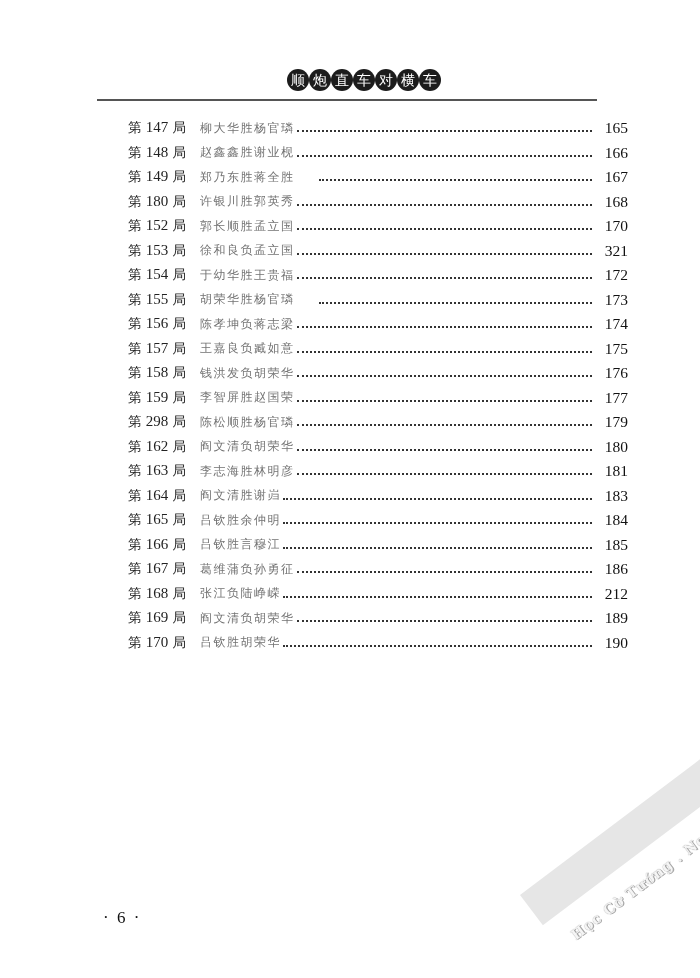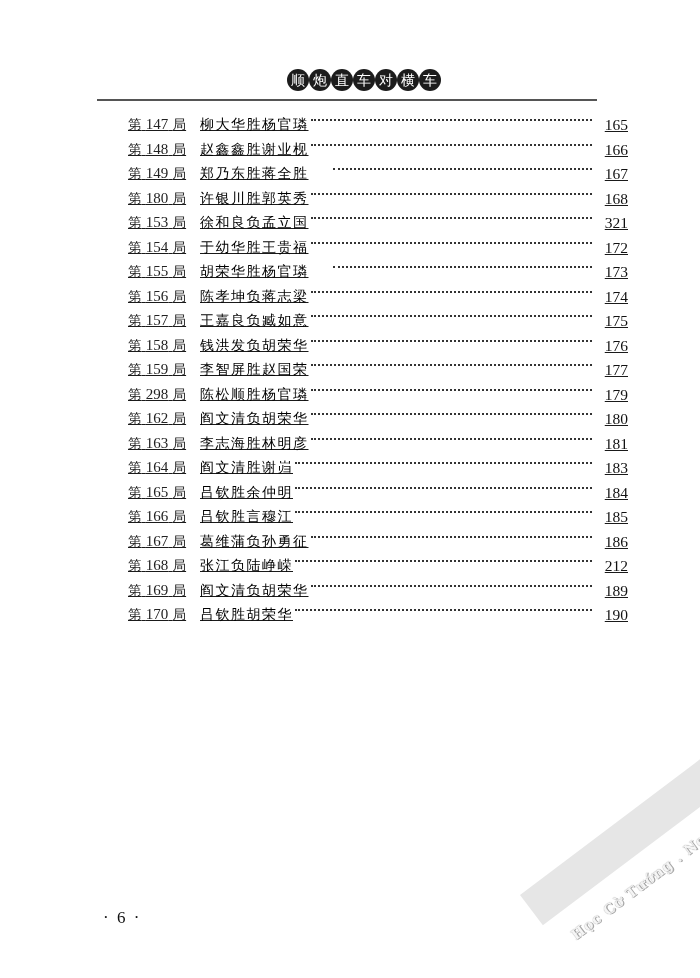--- a/index.html
+++ b/index.html
@@ -45,40 +45,40 @@
     .toc {
       position: absolute;
       top: 116px;
       left: 128px;
       width: 500px;
     }
     .toc-row {
       position: relative;
       height: 24.5px;
       display: flex;
+      align-items: center;
       font-size: 14.5px;
-      text-decoration: underline;
     }
     .game-label {
       width: 72px;
       white-space: nowrap;
       font-family: "DejaVu Serif", serif;
       font-size: 13.5px;
       color: #222;
     }
     .game-label .num {
       font-family: "Liberation Serif", serif;
       font-size: 15px;
     }
     .game-title {
       font-family: "DejaVu Serif", serif;
-      font-size: 14px;
+      font-size: 12px;
       letter-spacing: 1.5px;
       white-space: nowrap;
-      color: #000000;
+      color: #737373;
     }
     .leader {
       flex: 1;
       border-bottom: 2px dotted #333;
       height: 0;
       margin: 0 6px 0 2px;
       position: relative;
       top: 3px;
     }
     .leader.gap {
@@ -158,20 +158,26 @@
       <span class="leader gap"></span>
       <span class="page-num">167</span>
     </div>
     <div class="toc-row">
       <span class="game-label"><span>第</span> <span class="num">180</span> <span>局</span></span>
       <span class="game-title">许银川胜郭英秀</span>
       <span class="leader"></span>
       <span class="page-num">168</span>
     </div>
     <div class="toc-row">
+      <span class="game-label"><span>第</span> <span class="num">152</span> <span>局</span></span>
+      <span class="game-title">郭长顺胜孟立国</span>
+      <span class="leader"></span>
+      <span class="page-num">170</span>
+    </div>
+    <div class="toc-row">
       <span class="game-label"><span>第</span> <span class="num">153</span> <span>局</span></span>
       <span class="game-title">徐和良负孟立国</span>
       <span class="leader"></span>
       <span class="page-num">321</span>
     </div>
     <div class="toc-row">
       <span class="game-label"><span>第</span> <span class="num">154</span> <span>局</span></span>
       <span class="game-title">于幼华胜王贵福</span>
       <span class="leader"></span>
       <span class="page-num">172</span>

